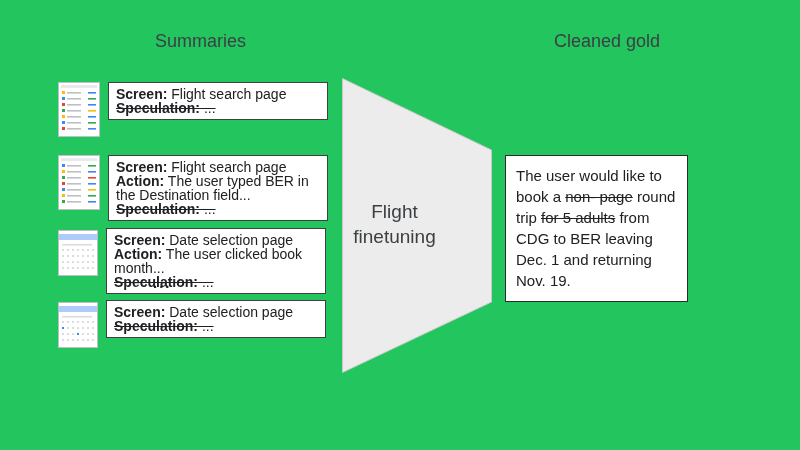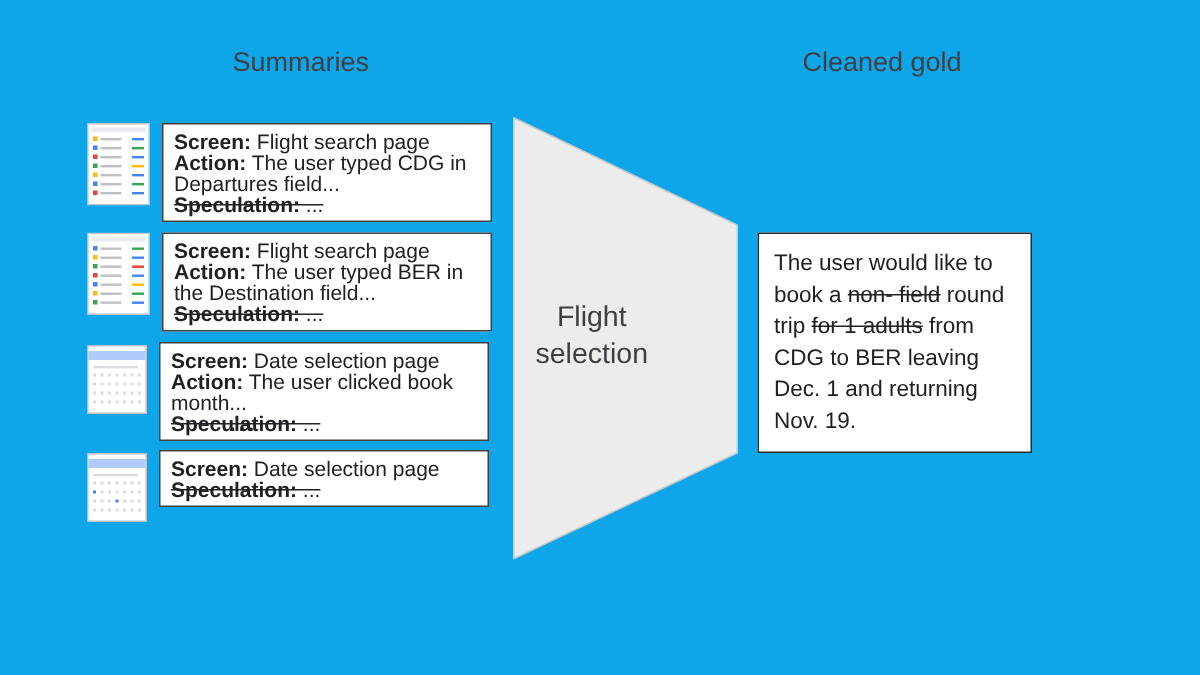--- a/index.html
+++ b/index.html
@@ -1,22 +1,22 @@
 <!DOCTYPE html>
 <html><head>
 <meta charset="utf-8">
 <style>
   html,body{margin:0;padding:0;background:#ffffff;}
   #stage{
-    position:relative;width:800px;height:450px;background:#0ea5e9;overflow:hidden;
+    position:relative;width:800px;height:450px;background:#22c55e;overflow:hidden;
     font-family:"Liberation Sans",sans-serif;color:#3c4043;
   }
   .col-header{position:absolute;font-size:18px;color:#3c4043;}
   #hdr-summaries{left:155px;top:31px;}
-  #hdr-gold{left:535px;top:31px;}
+  #hdr-gold{left:554px;top:31px;}
 
   .summary-row{position:absolute;left:58px;display:flex;align-items:flex-start;}
   .thumb{width:42px;height:55px;flex:0 0 auto;margin-right:8px;}
   .thumb-cal{width:40px;height:46px;margin-top:2px;}
   .card{
     width:204px;border:1px solid #404040;background:#ffffff;
     padding:4px 7px;font-size:14px;line-height:14px;color:#202124;
   }
   .card .bold{font-weight:700;}
   .strike{text-decoration:line-through;}
@@ -64,21 +64,20 @@
         <rect x="30" y="34" width="8" height="1.6" fill="#4285f4"></rect>
       <rect x="4" y="39" width="3" height="3" fill="#4285f4"></rect>
         <rect x="9" y="40" width="14" height="1.6" fill="#bdc1c6"></rect>
         <rect x="30" y="40" width="8" height="1.6" fill="#34a853"></rect>
       <rect x="4" y="45" width="3" height="3" fill="#ea4335"></rect>
         <rect x="9" y="46" width="14" height="1.6" fill="#bdc1c6"></rect>
         <rect x="30" y="46" width="8" height="1.6" fill="#4285f4"></rect>
     </svg>
     <div class="card">
       <div><span class="bold">Screen:</span><span> Flight search page</span></div>
-      <div><span class="bold">Action:</span><span> The user typed CDG in Departures field...</span></div>
       <div class="strike"><span class="bold">Speculation:</span><span> ...</span></div>
     </div>
   </div>
 
   <div class="summary-row" style="top:155px">
     <svg class="thumb" viewBox="0 0 42 55">
       <rect x="0.5" y="0.5" width="41" height="54" fill="#ffffff" stroke="#bdc1c6"></rect>
       <rect x="3" y="3" width="36" height="3" fill="#e8eaed"></rect>
       <rect x="4" y="9" width="3" height="3" fill="#4285f4"></rect>
         <rect x="9" y="10" width="14" height="1.6" fill="#bdc1c6"></rect>
@@ -190,18 +189,18 @@
       <div><span class="bold">Screen:</span><span> Date selection page</span></div>
       <div class="strike"><span class="bold">Speculation:</span><span> ...</span></div>
     </div>
   </div>
 
   <svg id="funnel-svg" viewBox="0 0 150 295">
     <polygon points="0.5,0.5 149.5,72 149.5,224 0.5,294.5" stroke="#c8c8c8" stroke-width="1" fill="#ececec"></polygon>
   </svg>
   <div id="funnel-label">
     <div>Flight</div>
-    <div>selection</div>
-  </div>
-
-  <div id="gold-box"><span>The user would like to book a </span><span class="strike">non- field</span><span> round trip </span><span class="strike">for 1 adults</span><span> from CDG to BER leaving Dec. 1 and returning Nov. 19.</span></div>
+    <div>finetuning</div>
+  </div>
+
+  <div id="gold-box"><span>The user would like to book a </span><span class="strike">non- page</span><span> round trip </span><span class="strike">for 5 adults</span><span> from CDG to BER leaving Dec. 1 and returning Nov. 19.</span></div>
 
 </div>
 
 </body></html>

